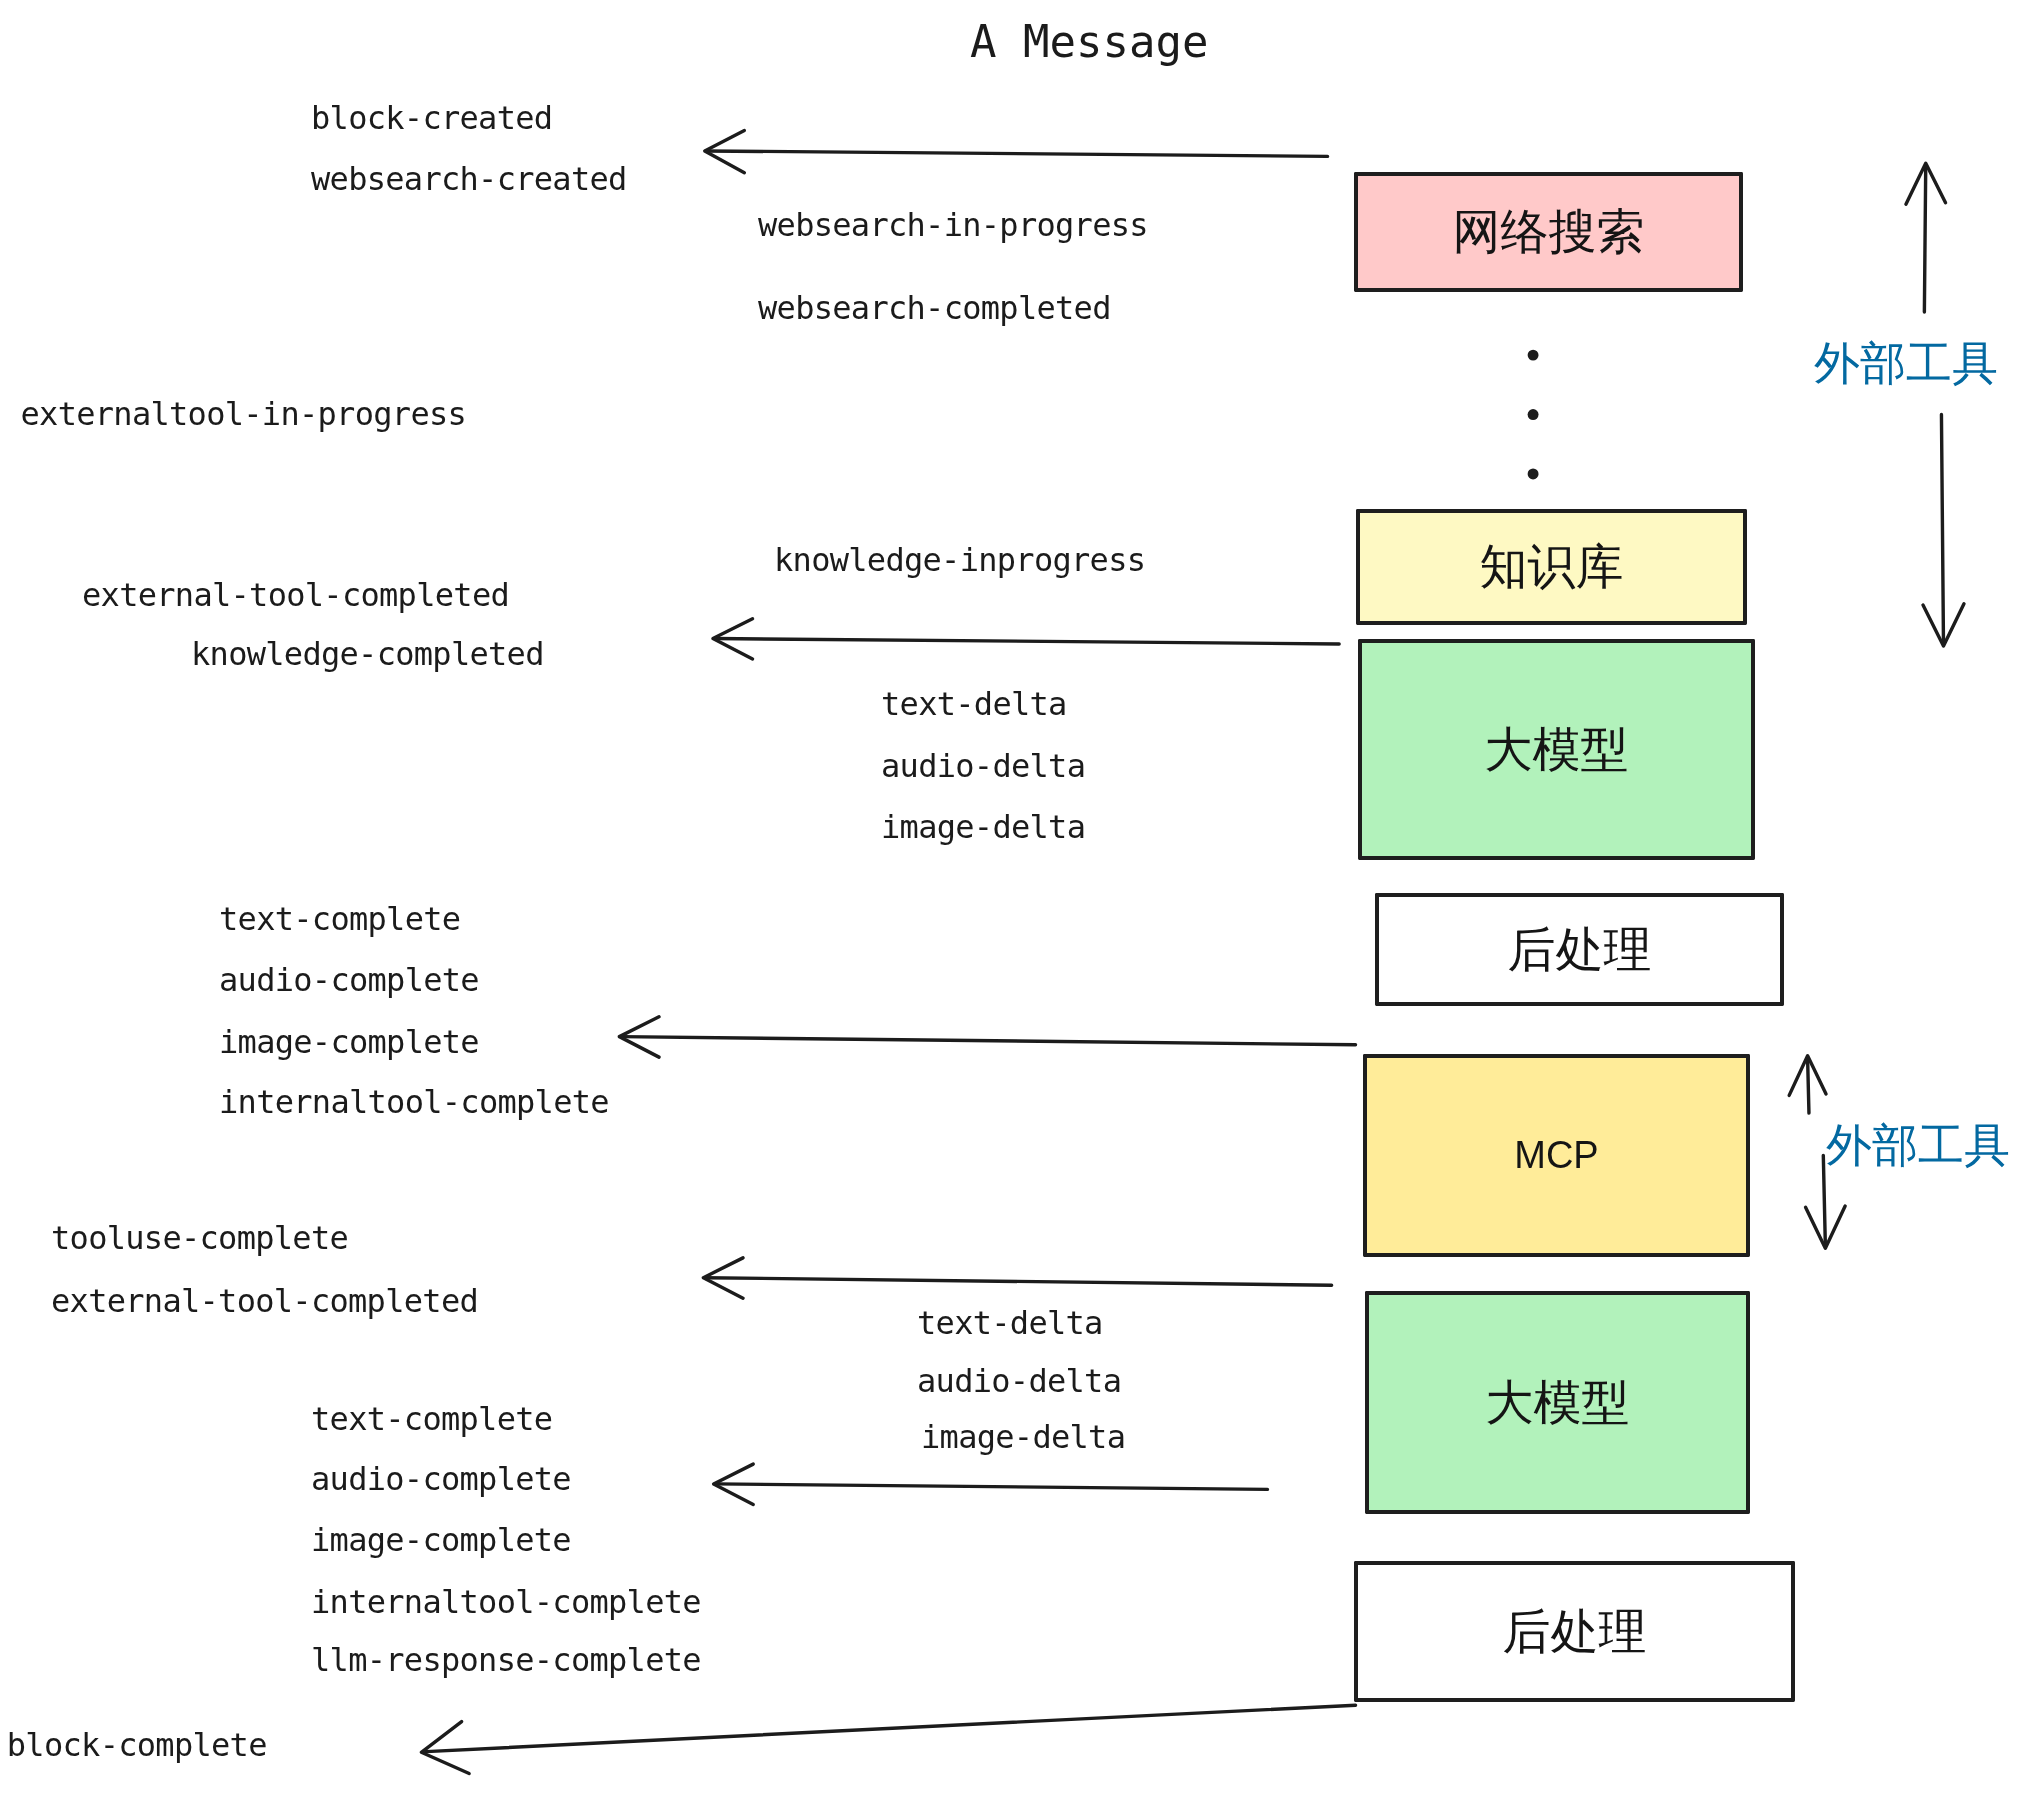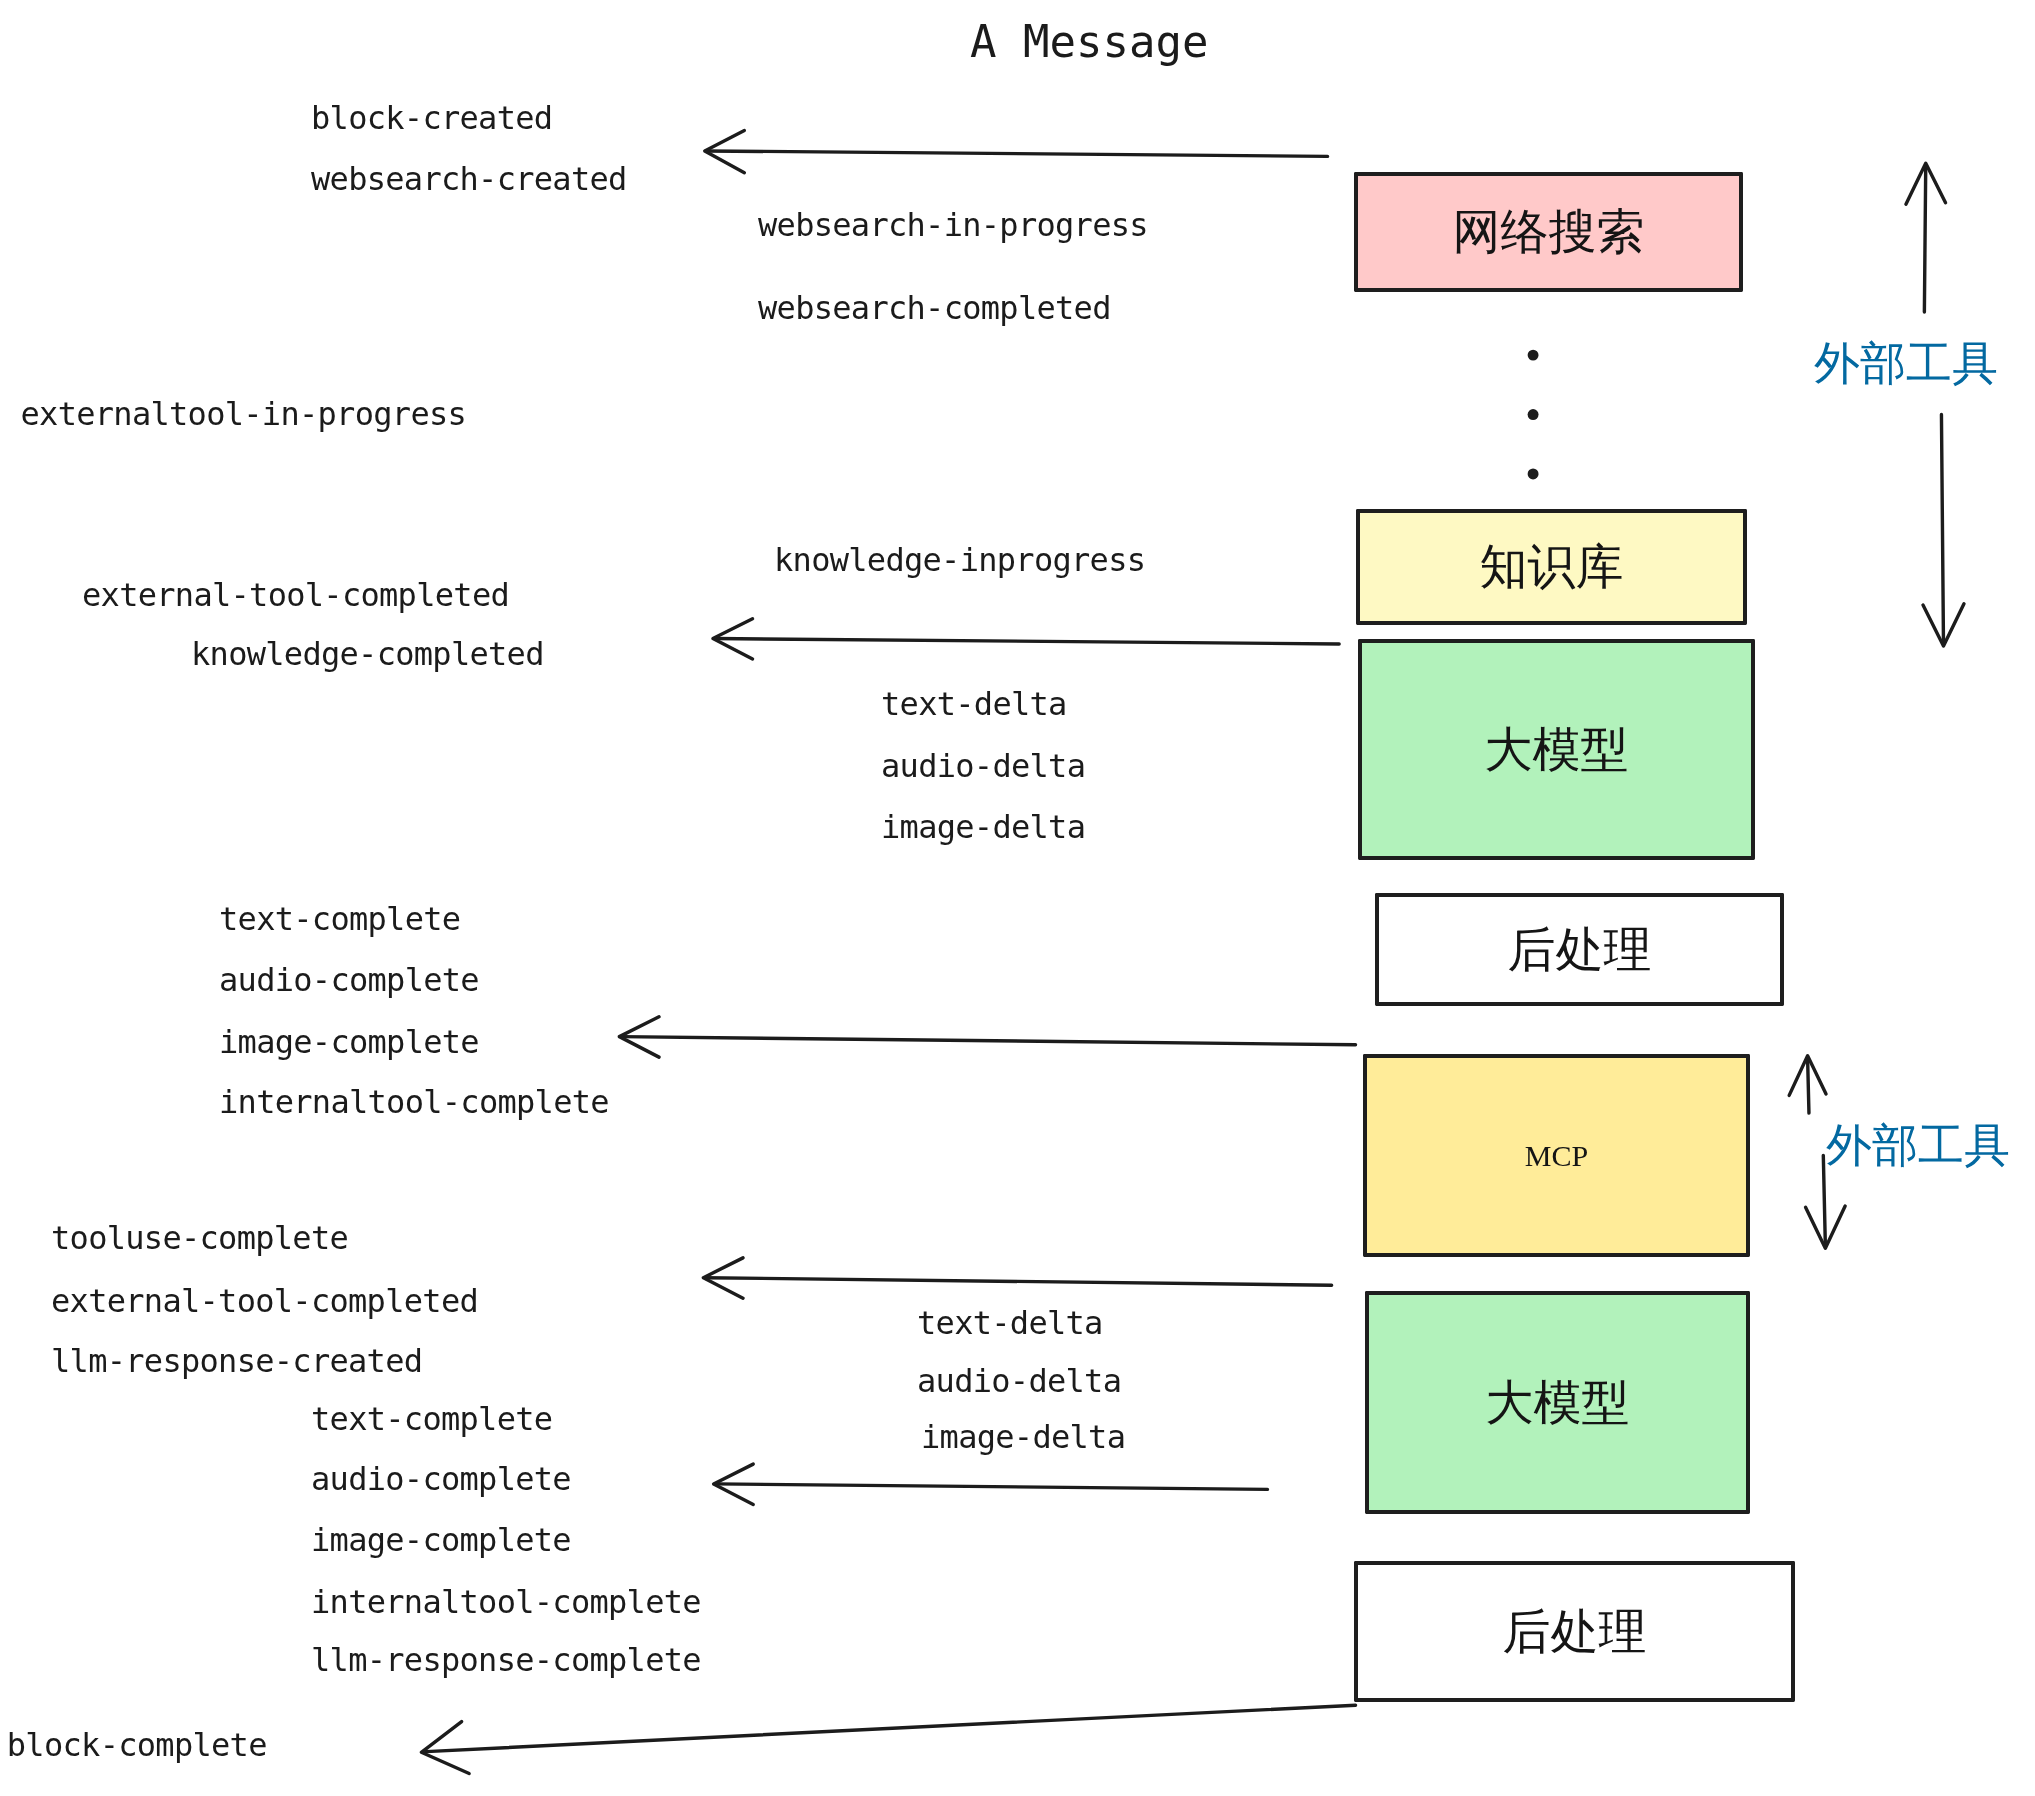--- a/index.html
+++ b/index.html
@@ -35,22 +35,22 @@
     border:4.1px solid #1e1e1e;
     border-radius:1.4px;
     display:flex;
     align-items:center;
     justify-content:center;
     font-size:48px;
     color:#151515;
     background:#ffffff;
   }
   .box .mono{
-    font-family:Liberation Serif, serif;
-    font-size:30px;
+    font-family:Liberation Sans, sans-serif;
+    font-size:38px;
   }
   .side-label{
     position:absolute;
     font-size:46px;
     color:#0369a1;
     white-space:nowrap;
   }
   svg.overlay{
     position:absolute;
     left:0;top:0;
@@ -155,21 +155,20 @@
   <div class="ev" style="left:191px;top:632px;">knowledge-completed</div>
   <div class="ev" style="left:881px;top:682px;">text-delta</div>
   <div class="ev" style="left:881px;top:744px;">audio-delta</div>
   <div class="ev" style="left:881px;top:805px;">image-delta</div>
   <div class="ev" style="left:219px;top:897px;">text-complete</div>
   <div class="ev" style="left:219px;top:958px;">audio-complete</div>
   <div class="ev" style="left:219px;top:1020px;">image-complete</div>
   <div class="ev" style="left:219px;top:1080px;">internaltool-complete</div>
   <div class="ev" style="left:51px;top:1216px;">tooluse-complete</div>
   <div class="ev" style="left:51px;top:1279px;">external-tool-completed</div>
-  <div class="ev" style="left:51px;top:1339px;">llm-response-created</div>
   <div class="ev" style="left:917px;top:1301px;">text-delta</div>
   <div class="ev" style="left:917px;top:1359px;">audio-delta</div>
   <div class="ev" style="left:921px;top:1415px;">image-delta</div>
   <div class="ev" style="left:311px;top:1397px;">text-complete</div>
   <div class="ev" style="left:311px;top:1457px;">audio-complete</div>
   <div class="ev" style="left:311px;top:1518px;">image-complete</div>
   <div class="ev" style="left:311px;top:1580px;">internaltool-complete</div>
   <div class="ev" style="left:311px;top:1638px;">llm-response-complete</div>
   <div class="ev" style="left:6.8px;top:1723px;">block-complete</div>
 

